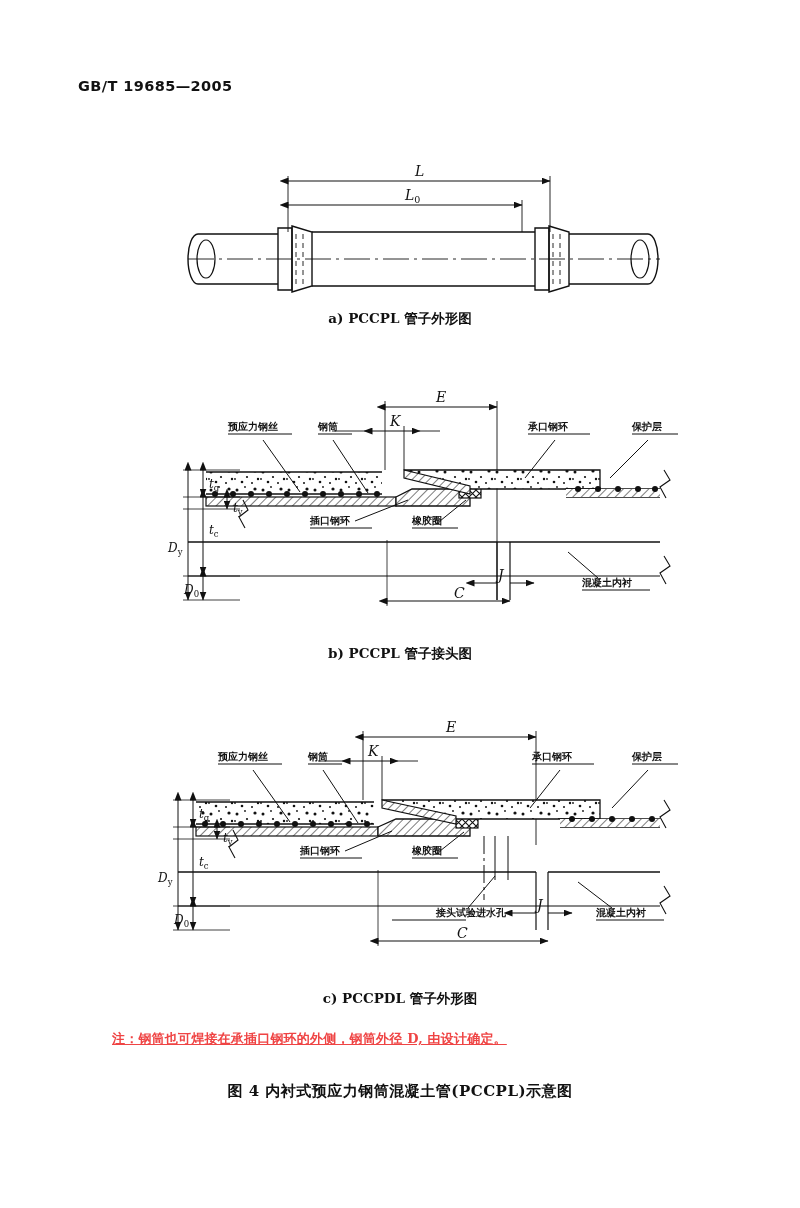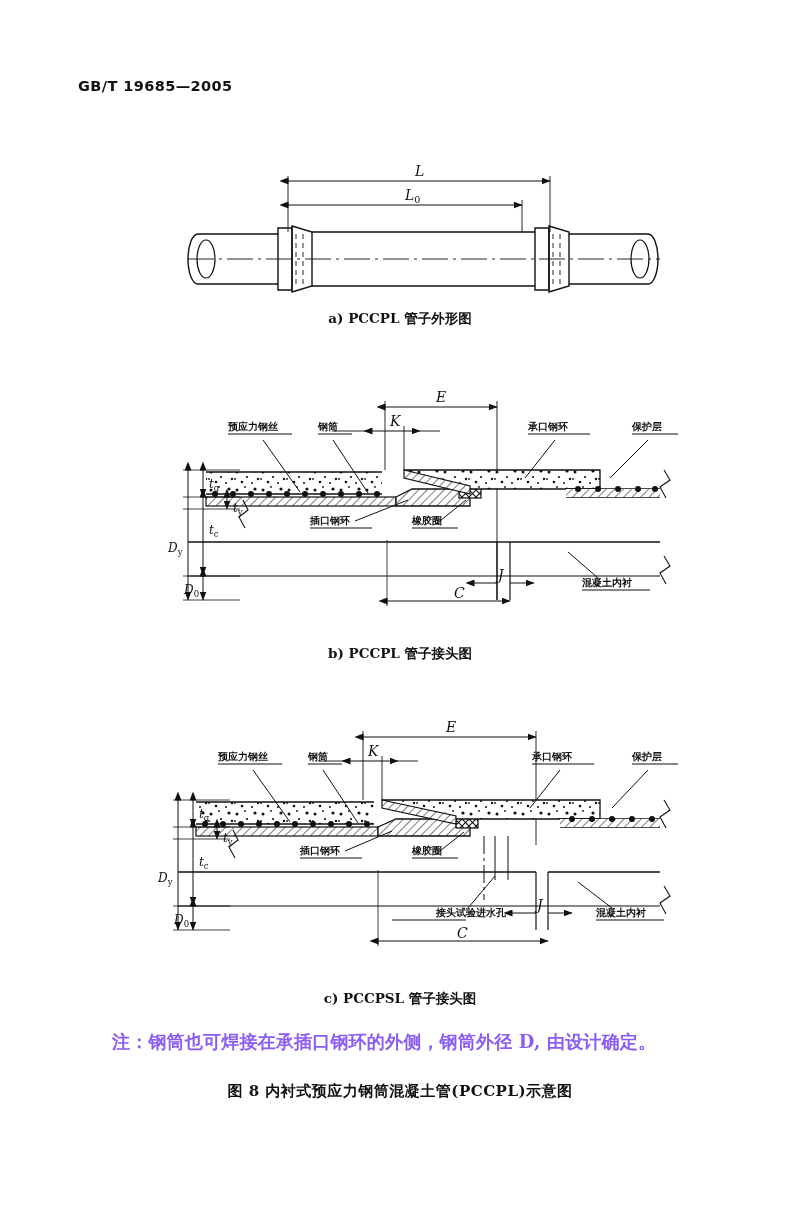--- a/index.html
+++ b/index.html
@@ -22,23 +22,24 @@
   }
 
   
   .cap{
     position:absolute;width:100%;text-align:center;
     font-size:13.5px;font-weight:bold;color:#111;
     font-family:"DejaVu Serif","Liberation Serif",serif;
   }
   .note{
     position:absolute;left:112px;top:1030px;
-    font-size:18px;font-weight:bold;color:#8b5cf6;
+    font-size:13px;font-weight:bold;color:#ef4444;
     font-family:"DejaVu Serif","Liberation Serif",serif;
     letter-spacing:.2px;
+    text-decoration:underline;
   }
   .figtitle{
     position:absolute;width:100%;text-align:center;top:1082px;
     font-size:15px;font-weight:bold;color:#111;
     font-family:"DejaVu Serif","Liberation Serif",serif;
     letter-spacing:.5px;
   }
   .lbl{
     position:absolute;
     font-size:10px;font-weight:bold;color:#111;
@@ -341,18 +342,18 @@
   <div class="lbl" style="left:308px;top:750px;">钢筒</div>
   <div class="lbl" style="left:532px;top:750px;">承口钢环</div>
   <div class="lbl" style="left:632px;top:750px;">保护层</div>
   <div class="lbl" style="left:300px;top:844px;">插口钢环</div>
   <div class="lbl" style="left:412px;top:844px;">橡胶圈</div>
   <div class="lbl" style="left:392px;top:906px;margin-left:44px;">接头试验进水孔</div>
   <div class="lbl" style="left:596px;top:906px;">混凝土内衬</div>
 
   <div class="cap" style="top:310px;">a) PCCPL 管子外形图</div>
   <div class="cap" style="top:645px;">b) PCCPL 管子接头图</div>
-  <div class="cap" style="top:990px;">c) PCCPSL 管子接头图</div>
+  <div class="cap" style="top:990px;">c) PCCPDL 管子外形图</div>
 
   <div class="note">注：钢筒也可焊接在承插口钢环的外侧，钢筒外径 D, 由设计确定。</div>
-  <div class="figtitle">图 8   内衬式预应力钢筒混凝土管(PCCPL)示意图</div>
+  <div class="figtitle">图 4   内衬式预应力钢筒混凝土管(PCCPL)示意图</div>
 
 </div>
 
 </body></html>

